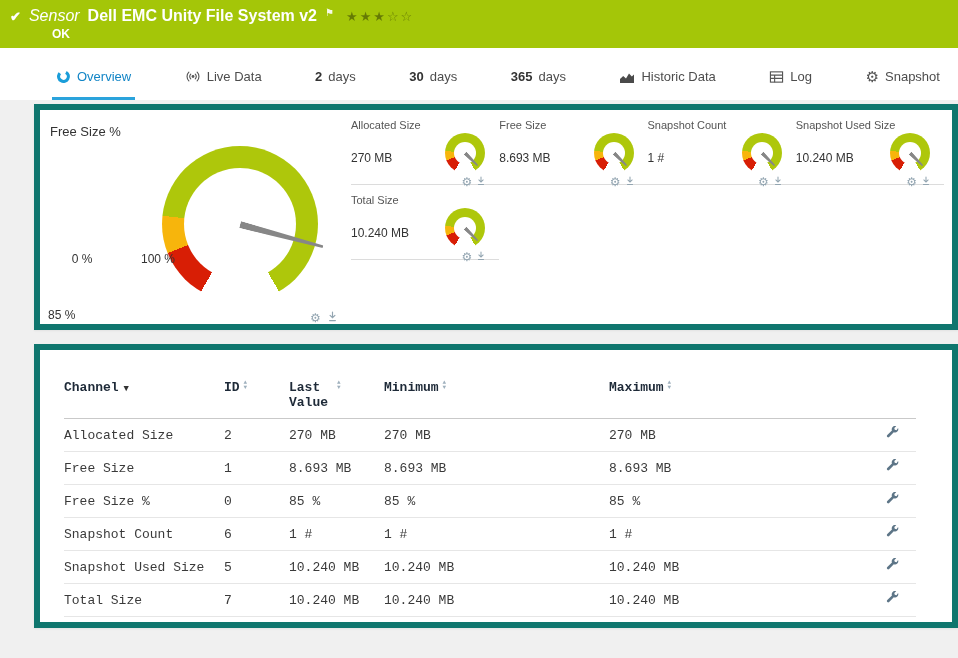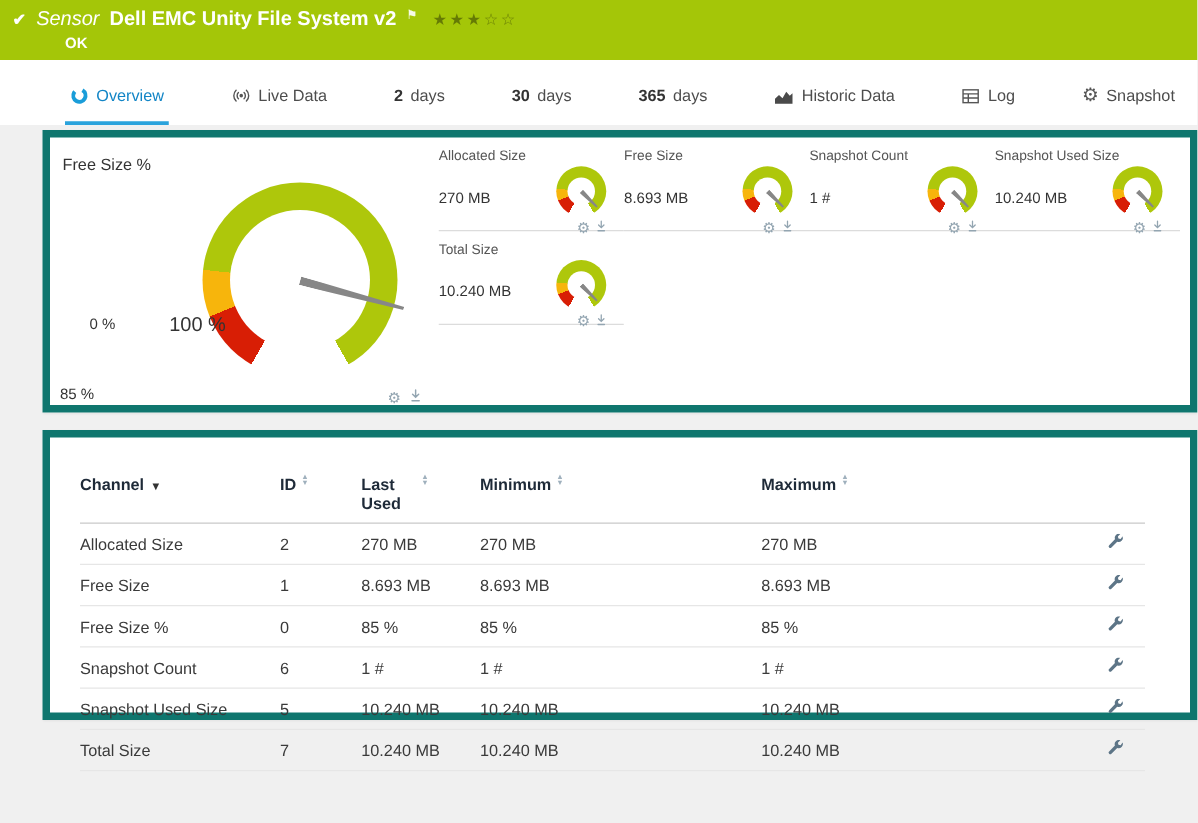--- a/index.html
+++ b/index.html
@@ -23,40 +23,40 @@
   .tab { display:flex; align-items:center; gap:6px; padding:0 4px 13px 4px; color:#4d4d4d; cursor:pointer;
          border-bottom:3px solid transparent; white-space:nowrap;text-align:center; }
   .tab .num { font-weight:700; color:#333; }
   .tab.active { color:#1285c6; border-bottom-color:#2aa3dc; }
   .tab svg { display:block; }
   .tab .gear-glyph { font-size:15px; line-height:12px; color:#555; }
 
   
   .panel { position:absolute; background:#fff; border:6px solid #0f766e; box-shadow:0 1px 2px rgba(0,0,0,.06); }
   .panel-gauges { left:34px; top:104px; width:924px; height:226px; }
-  .panel-table  { left:34px; top:344px; width:924px; height:232px; }
+  .panel-table  { left:34px; top:344px; width:924px; height:284px;font-family:Liberation Mono, monospace; }
 
   
   .bigzone { position:absolute; left:0; top:0; width:311px; height:224px; }
   .bigzone-title { position:absolute; left:10px; top:14px; font-size:13px; color:#333; }
   .bigzone-value { position:absolute; left:8px; top:198px; font-size:12px; color:#333; }
   .zone-icons { position:absolute; left:270px; top:200px; display:flex; gap:7px; align-items:center; }
 
   .gauge { position:absolute; }
   .gauge .ring { position:absolute; inset:0; border-radius:50%;
     background:conic-gradient(from 210deg, #d81e05 0deg 38deg, #f7b50c 38deg 66deg, #aec70b 66deg 300deg, transparent 300deg 360deg); }
   .gauge .hole { position:absolute; border-radius:50%; background:#fff; }
   .gauge .needle { position:absolute; left:50%; top:50%; transform-origin:0 50%; background:#878787;
     clip-path:polygon(0 0, 100% 32%, 100% 68%, 0 100%); }
 
   .gauge-big { left:122px; top:36px; width:156px; height:156px; }
   .gauge-big .hole { inset:22px; }
   .gauge-big .needle { width:86px; height:7px; margin-top:-3.5px; }
   .g-min { position:absolute; left:22px; top:142px; width:40px; text-align:center; font-size:12px; color:#333; }
-  .g-max { position:absolute; left:94px; top:142px; width:48px; text-align:center; font-size:16px; color:#333; }
+  .g-max { position:absolute; left:94px; top:142px; width:48px; text-align:center; font-size:12px; color:#333; }
 
   
   .minis { position:absolute; left:311px; top:0; right:8px; display:grid; grid-template-columns:repeat(4,1fr); }
   .tile { position:relative; height:75px; border-bottom:1px solid #dcdcdc; padding:9px 14px 0 0; }
   .tile.empty { border-bottom:none; }
   .tile-title { font-size:11px; color:#555; }
   .tile-body { display:flex; align-items:flex-end; justify-content:space-between; margin-top:2px; }
   .tile-value { font-size:12px; color:#333; margin-bottom:8px; }
   .gauge-mini { position:relative; width:40px; height:40px; flex:0 0 40px; }
   .gauge-mini .hole { inset:9px; }
@@ -287,21 +287,21 @@
         <div class="th">
           <span class="hlbl">Channel</span><span class="caret">▼</span>
         </div>
         <div class="th c-right">
           <span class="hlbl">ID</span><span class="sort">
               <span>▲</span>
               <span>▼</span>
             </span>
         </div>
         <div class="th c-right th-last">
-          <span class="hlbl">Last Used</span><span class="sort">
+          <span class="hlbl">Last Value</span><span class="sort">
               <span>▲</span>
               <span>▼</span>
             </span>
         </div>
         <div class="th c-right">
           <span class="hlbl">Minimum</span><span class="sort">
               <span>▲</span>
               <span>▼</span>
             </span>
         </div>

